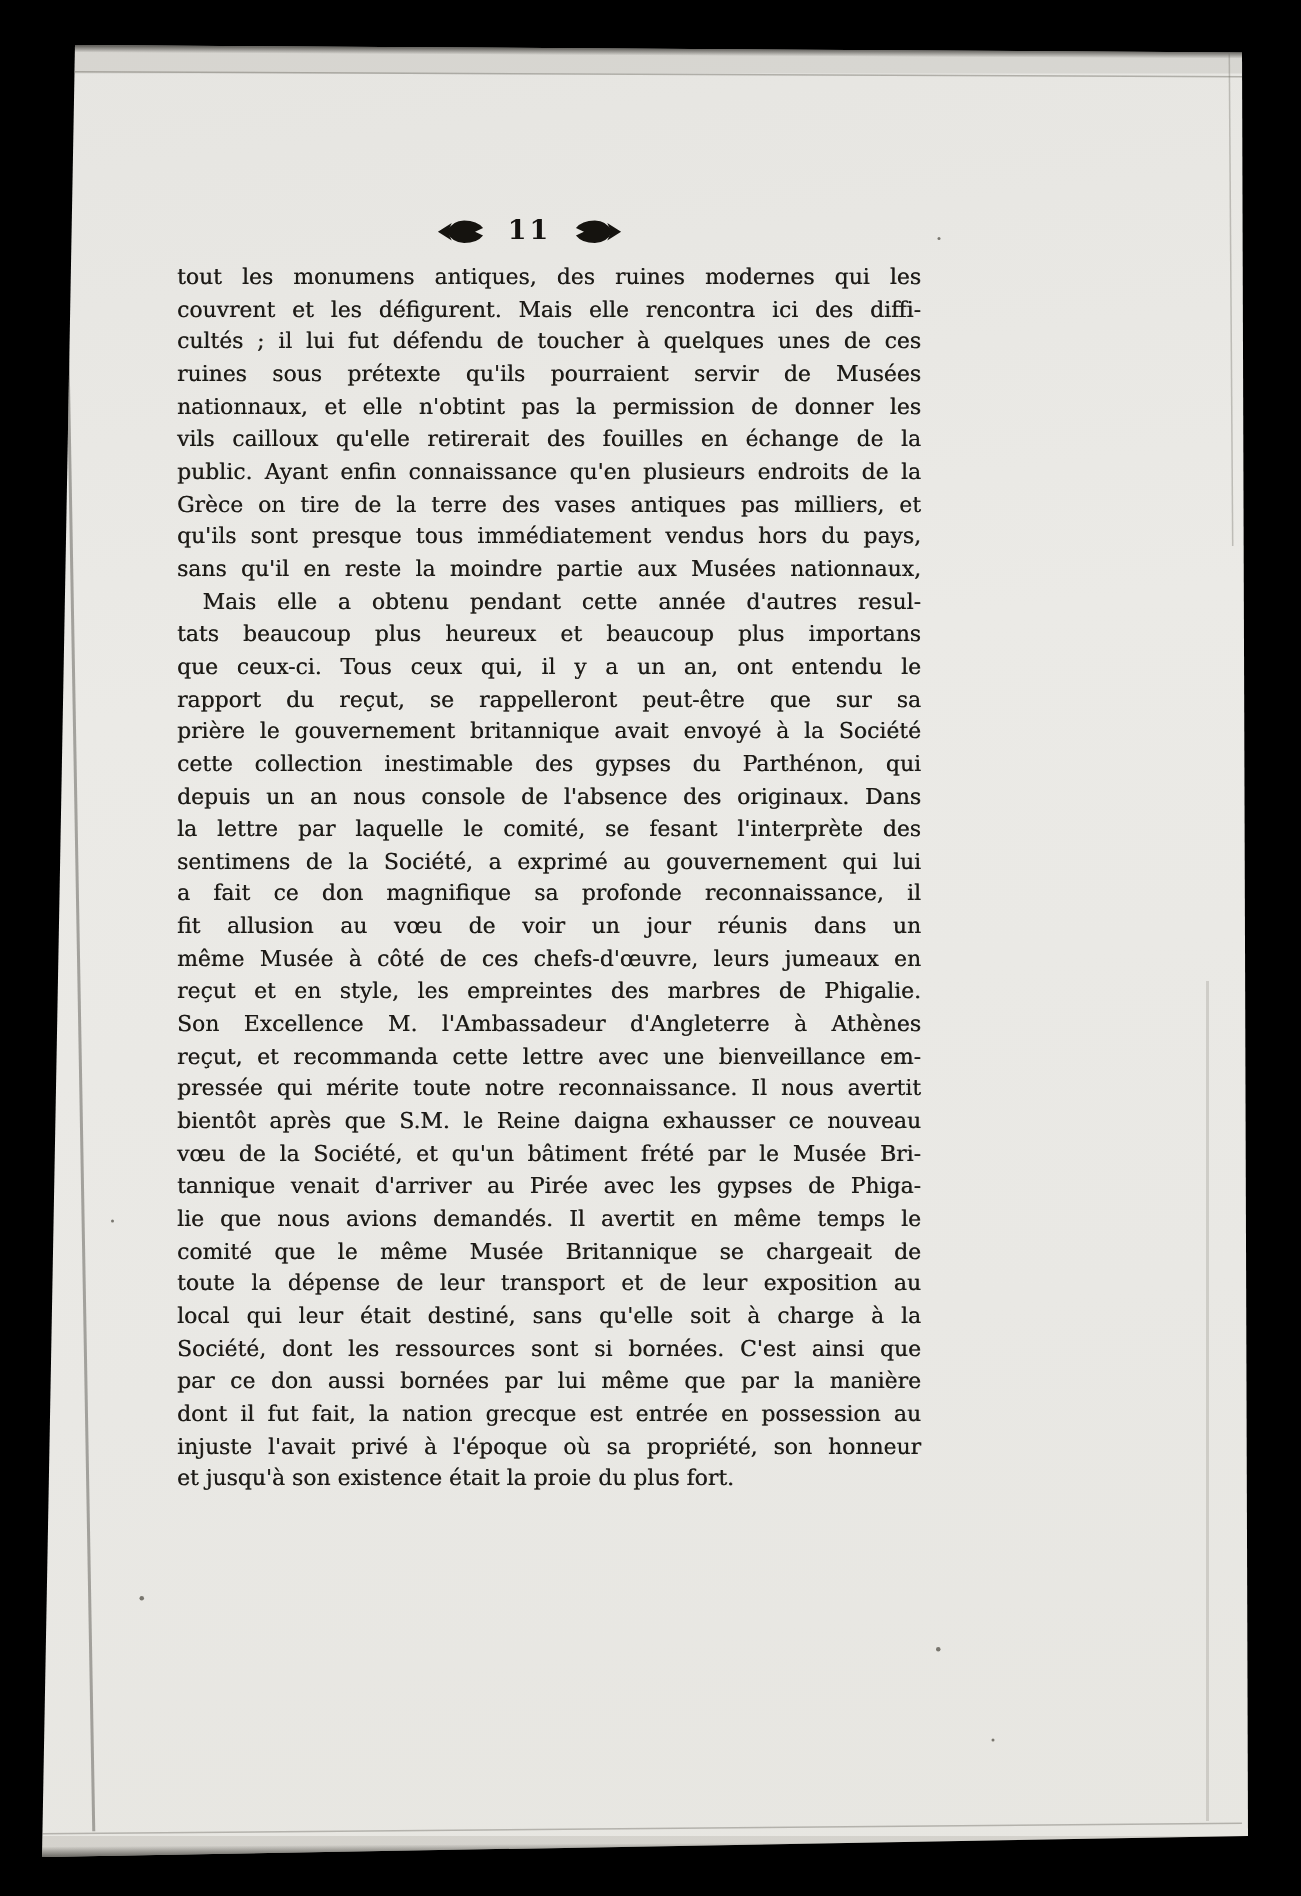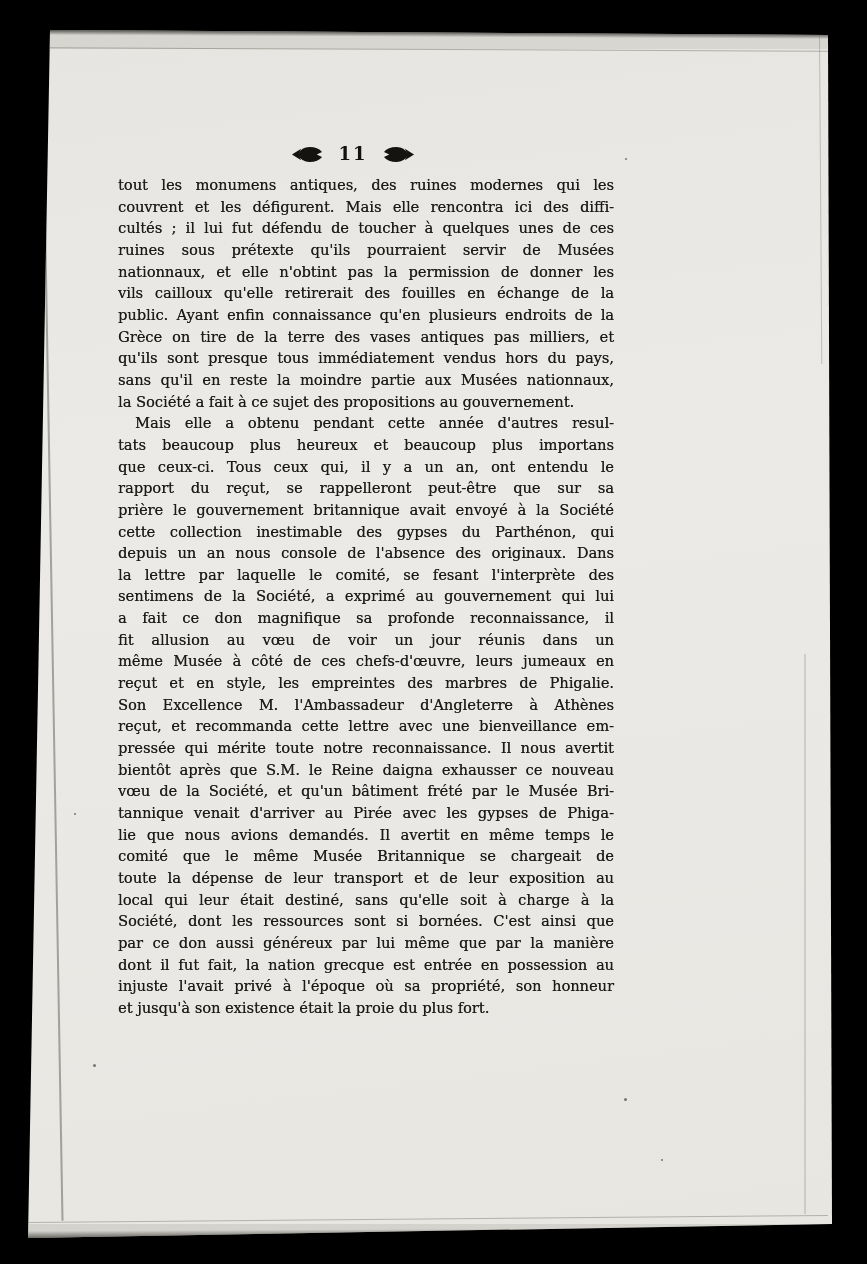--- a/index.html
+++ b/index.html
@@ -103,21 +103,20 @@
         <div class="line">tout les monumens antiques, des ruines modernes qui les</div>
         <div class="line">couvrent et les défigurent. Mais elle rencontra ici des diffi-</div>
         <div class="line">cultés ; il lui fut défendu de toucher à quelques unes de ces</div>
         <div class="line">ruines sous prétexte qu'ils pourraient servir de Musées</div>
         <div class="line">nationnaux, et elle n'obtint pas la permission de donner les</div>
         <div class="line">vils cailloux qu'elle retirerait des fouilles en échange de la</div>
         <div class="line">public. Ayant enfin connaissance qu'en plusieurs endroits de la</div>
         <div class="line">Grèce on tire de la terre des vases antiques pas milliers, et</div>
         <div class="line">qu'ils sont presque tous immédiatement vendus hors du pays,</div>
         <div class="line">sans qu'il en reste la moindre partie aux Musées nationnaux,</div>
-        <div class="line para-end">la Société a fait à ce sujet des propositions au gouvernement.</div>
         <div class="line indented">Mais elle a obtenu pendant cette année d'autres resul-</div>
         <div class="line">tats beaucoup plus heureux et beaucoup plus importans</div>
         <div class="line">que ceux-ci. Tous ceux qui, il y a un an, ont entendu le</div>
         <div class="line">rapport du reçut, se rappelleront peut-être que sur sa</div>
         <div class="line">prière le gouvernement britannique avait envoyé à la Société</div>
         <div class="line">cette collection inestimable des gypses du Parthénon, qui</div>
         <div class="line">depuis un an nous console de l'absence des originaux. Dans</div>
         <div class="line">la lettre par laquelle le comité, se fesant l'interprète des</div>
         <div class="line">sentimens de la Société, a exprimé au gouvernement qui lui</div>
         <div class="line">a fait ce don magnifique sa profonde reconnaissance, il</div>
@@ -128,20 +127,20 @@
         <div class="line">reçut, et recommanda cette lettre avec une bienveillance em-</div>
         <div class="line">pressée qui mérite toute notre reconnaissance. Il nous avertit</div>
         <div class="line">bientôt après que S.M. le Reine daigna exhausser ce nouveau</div>
         <div class="line">vœu de la Société, et qu'un bâtiment frété par le Musée Bri-</div>
         <div class="line">tannique venait d'arriver au Pirée avec les gypses de Phiga-</div>
         <div class="line">lie que nous avions demandés. Il avertit en même temps le</div>
         <div class="line">comité que le même Musée Britannique se chargeait de</div>
         <div class="line">toute la dépense de leur transport et de leur exposition au</div>
         <div class="line">local qui leur était destiné, sans qu'elle soit à charge à la</div>
         <div class="line">Société, dont les ressources sont si bornées. C'est ainsi que</div>
-        <div class="line">par ce don aussi généreux par lui même que par la manière</div>
+        <div class="line">par ce don aussi bornées par lui même que par la manière</div>
         <div class="line">dont il fut fait, la nation grecque est entrée en possession au</div>
         <div class="line">injuste l'avait privé à l'époque où sa propriété, son honneur</div>
         <div class="line para-end">et jusqu'à son existence était la proie du plus fort.</div>
       </div>
 
   </div>
 </div>
 
 </body></html>

